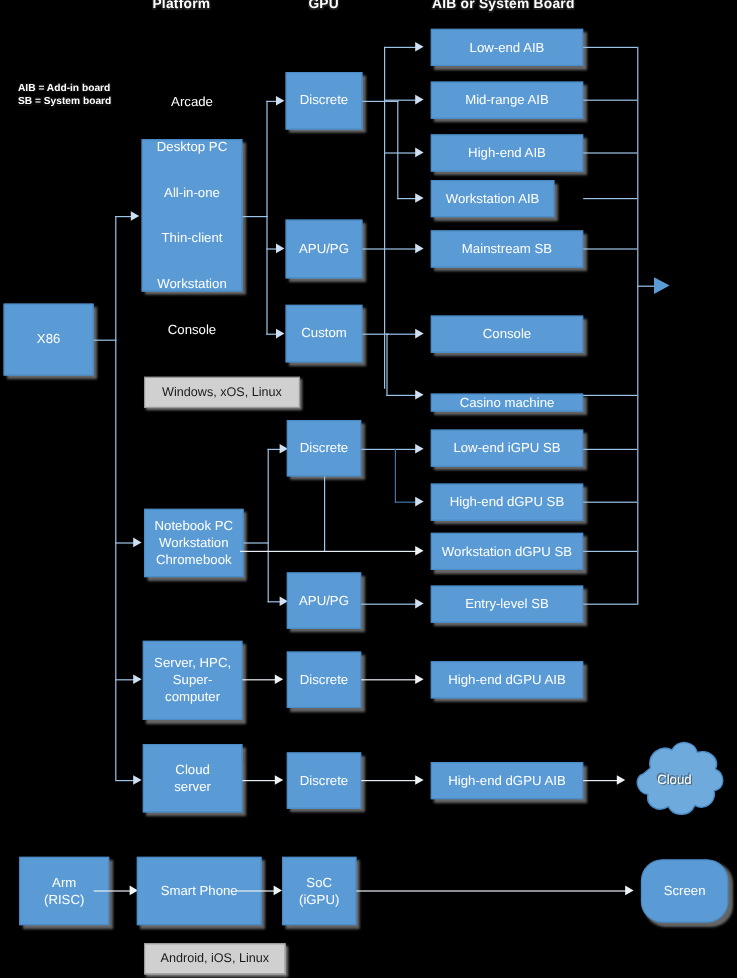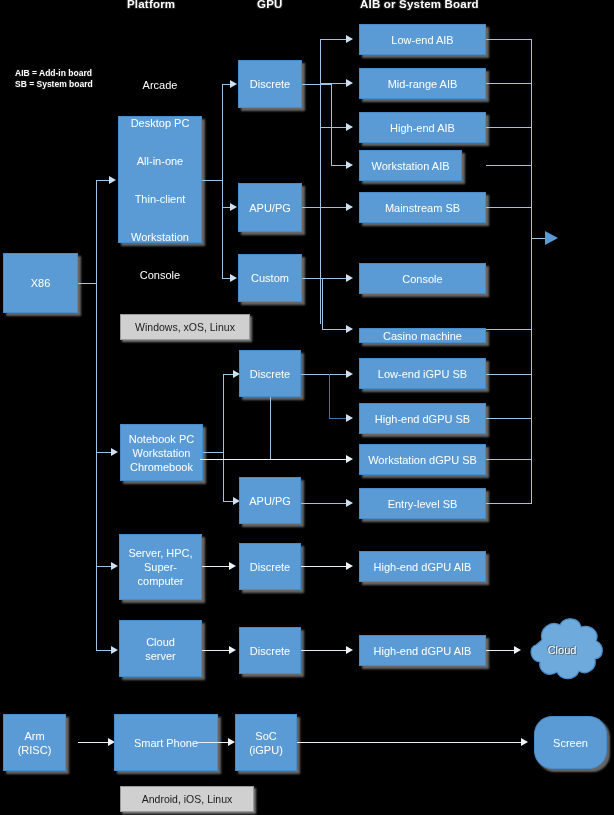--- a/index.html
+++ b/index.html
@@ -285,21 +285,21 @@
 
   <div class="cloudwrap" style="left:517px;top:614px;width:90px;height:72px;">
     <svg width="90" height="72" viewBox="0 0 90 72">
       <path d="M25 26 C22 14 34 6 43 11 C47 2 62 3 64 13 C75 10 83 19 79 27
                C88 31 87 44 78 45 C80 55 70 62 62 57 C58 67 44 67 40 58
                C31 64 21 57 23 48 C13 47 11 33 19 31 Z" fill="#6faadd" stroke="#4a8cc7" stroke-width="1.2" stroke-linejoin="round"></path>
     </svg>
     <div class="cloudlabel">Cloud</div>
   </div>
 
-  <div class="box" style="left:3px;top:714px;width:63px;height:57px;flex-direction:column;">
+  <div class="box" style="left:16px;top:714px;width:75px;height:57px;flex-direction:column;">
     <span>Arm</span>
     <span>(RISC)</span>
   </div>
   <div class="hw" style="left:78px;top:742px;width:33px;"></div>
   <div class="ah2" style="left:108px;top:737.5px;"></div>
 
   <div class="box" style="left:114px;top:714px;width:104px;height:57px;">
     <span>Smart Phone</span>
   </div>
   <div class="hw" style="left:197px;top:742px;width:32px;"></div>
@@ -310,17 +310,17 @@
     <span>(iGPU)</span>
   </div>
 
   <div class="hw" style="left:297px;top:742px;width:226px;"></div>
   <div class="ah2" style="left:521px;top:737.5px;"></div>
 
   <div class="box screen" style="left:534px;top:716px;width:73px;height:53px;">
     <span>Screen</span>
   </div>
 
-  <div class="note" style="left:120px;top:786px;width:134px;height:26px;">
+  <div class="note" style="left:120px;top:786px;width:118px;height:26px;">
     <span>Android, iOS, Linux</span>
   </div>
 
 </div>
 
 </body></html>

